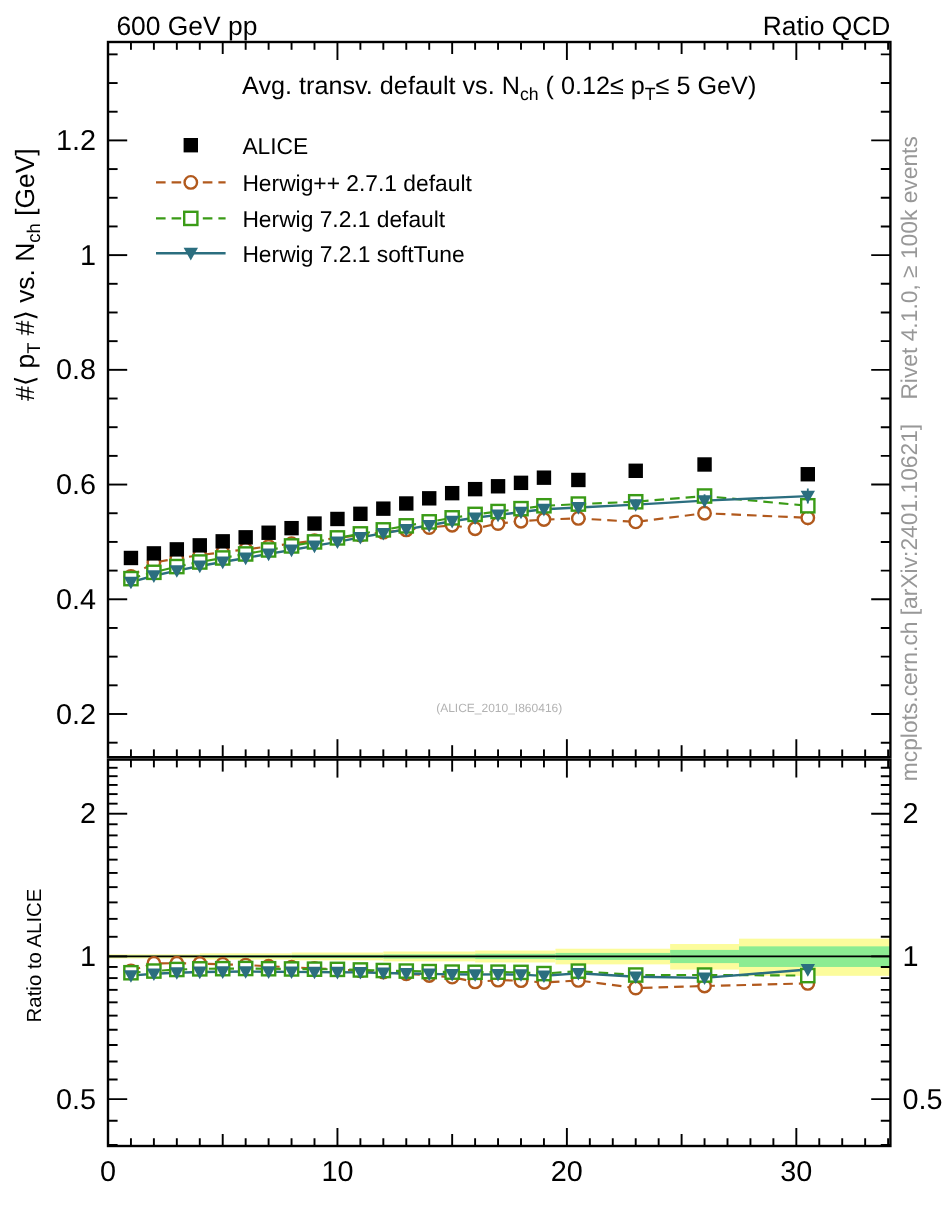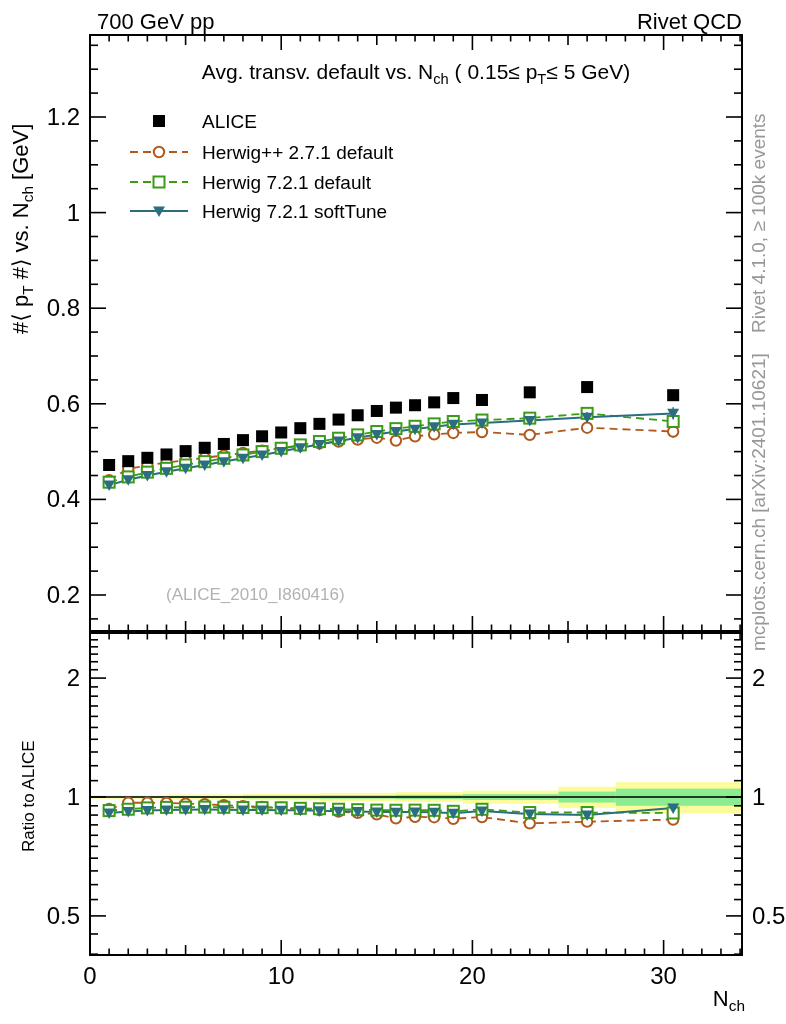--- a/index.html
+++ b/index.html
@@ -2,32 +2,32 @@
 <html><head>
 <meta charset="utf-8">
 <style>
   html,body{margin:0;padding:0;background:#fff;}
   .page{position:relative;width:786px;height:1024px;background:#fff;overflow:hidden;
         font-family:"Liberation Sans","DejaVu Sans",sans-serif;color:#000;}
   .abs{position:absolute;}
   .rot{transform:rotate(-90deg);transform-origin:0 0;white-space:nowrap;}
   .hdr{font-size:22px;}
   .title{font-size:21px;text-align:center;}
-  .wm{font-size:17px;text-align:left;}
+  .wm{font-size:10px;text-align:center;}
   sub{font-size:70%;}
   svg{position:absolute;left:0;top:0;}
   svg text{font-family:"Liberation Sans","DejaVu Sans",sans-serif;}
 </style>
 </head>
 <body>
 
 <div class="page">
 
-  <div class="abs hdr" style="left:97px;top:9px;">700 GeV pp</div>
-  <div class="abs hdr" style="left:442px;top:9px;width:300px;text-align:right;">Rivet QCD</div>
+  <div class="abs hdr" style="left:97px;top:9px;">600 GeV pp</div>
+  <div class="abs hdr" style="left:442px;top:9px;width:300px;text-align:right;">Ratio QCD</div>
 
   <svg id="chart" width="786" height="1024" viewBox="0 0 786 1024">
       <g>
         <rect x="90" y="795.2930573558561" width="76.4809384164223" height="3.431040778111651" fill="#fcfc9c"></rect>
         <rect x="166.4809384164223" y="794.4459133115535" width="76.48093841642228" height="5.146775641889917" fill="#fcfc9c"></rect>
         <rect x="242.96187683284458" y="793.7711973174615" width="76.48093841642228" height="6.519544767458797" fill="#fcfc9c"></rect>
         <rect x="319.44281524926686" y="792.9315171272742" width="76.4809384164223" height="8.235804894382568" fill="#fcfc9c"></rect>
         <rect x="395.92375366568916" y="792.095926968839" width="66.92082111436946" height="9.952477217499109" fill="#fcfc9c"></rect>
         <rect x="462.8445747800586" y="790.6020453625865" width="95.60117302052794" height="13.04380118247741" fill="#fcfc9c"></rect>
         <rect x="558.4457478005866" y="786.6808158855472" width="57.360703812316615" height="21.29906295472233" fill="#fcfc9c"></rect>
@@ -645,27 +645,26 @@
           <text x="202" y="189" font-size="19px" fill="#000">Herwig 7.2.1 default</text>
         </g>
         <g>
           <line x1="130" y1="211" x2="188" y2="211" stroke="#2b6e7f" stroke-width="2"></line>
           <polygon points="153,206.5 165,206.5 159,217" fill="#2b6e7f"></polygon>
           <text x="202" y="218" font-size="19px" fill="#000">Herwig 7.2.1 softTune</text>
         </g>
       </g>
     </svg>
 
-  <div class="abs title" style="left:90px;top:60px;width:652px;"><span>Avg. transv. default vs. N</span><sub>ch</sub><span> ( 0.15≤ p</span><sub>T</sub><span>≤ 5 GeV)</span></div>
+  <div class="abs title" style="left:90px;top:60px;width:652px;"><span>Avg. transv. default vs. N</span><sub>ch</sub><span> ( 0.12≤ p</span><sub>T</sub><span>≤ 5 GeV)</span></div>
 
   <div class="abs rot" style="left:8px;top:334px;font-size:22px;"><span>#⟨ p</span><sub>T</sub><span> #⟩ vs. N</span><sub>ch</sub><span> [GeV]</span></div>
 
   <div class="abs rot" style="left:19px;top:852px;font-size:17px;">Ratio to ALICE</div>
 
-  <div class="abs" style="left:595px;top:986px;width:150px;text-align:right;font-size:22px;"><span>N</span><sub>ch</sub></div>
 
   <div class="abs wm" style="left:166px;top:585px;width:500px;color:#b2b2b2;">(ALICE_2010_I860416)</div>
 
   <div class="abs rot" style="left:748px;top:333px;font-size:19px;color:#989898;">Rivet 4.1.0, ≥ 100k events</div>
 
   <div class="abs rot" style="left:748px;top:651px;font-size:19px;color:#989898;">mcplots.cern.ch [arXiv:2401.10621]</div>
 
 </div>
 
 </body></html>

